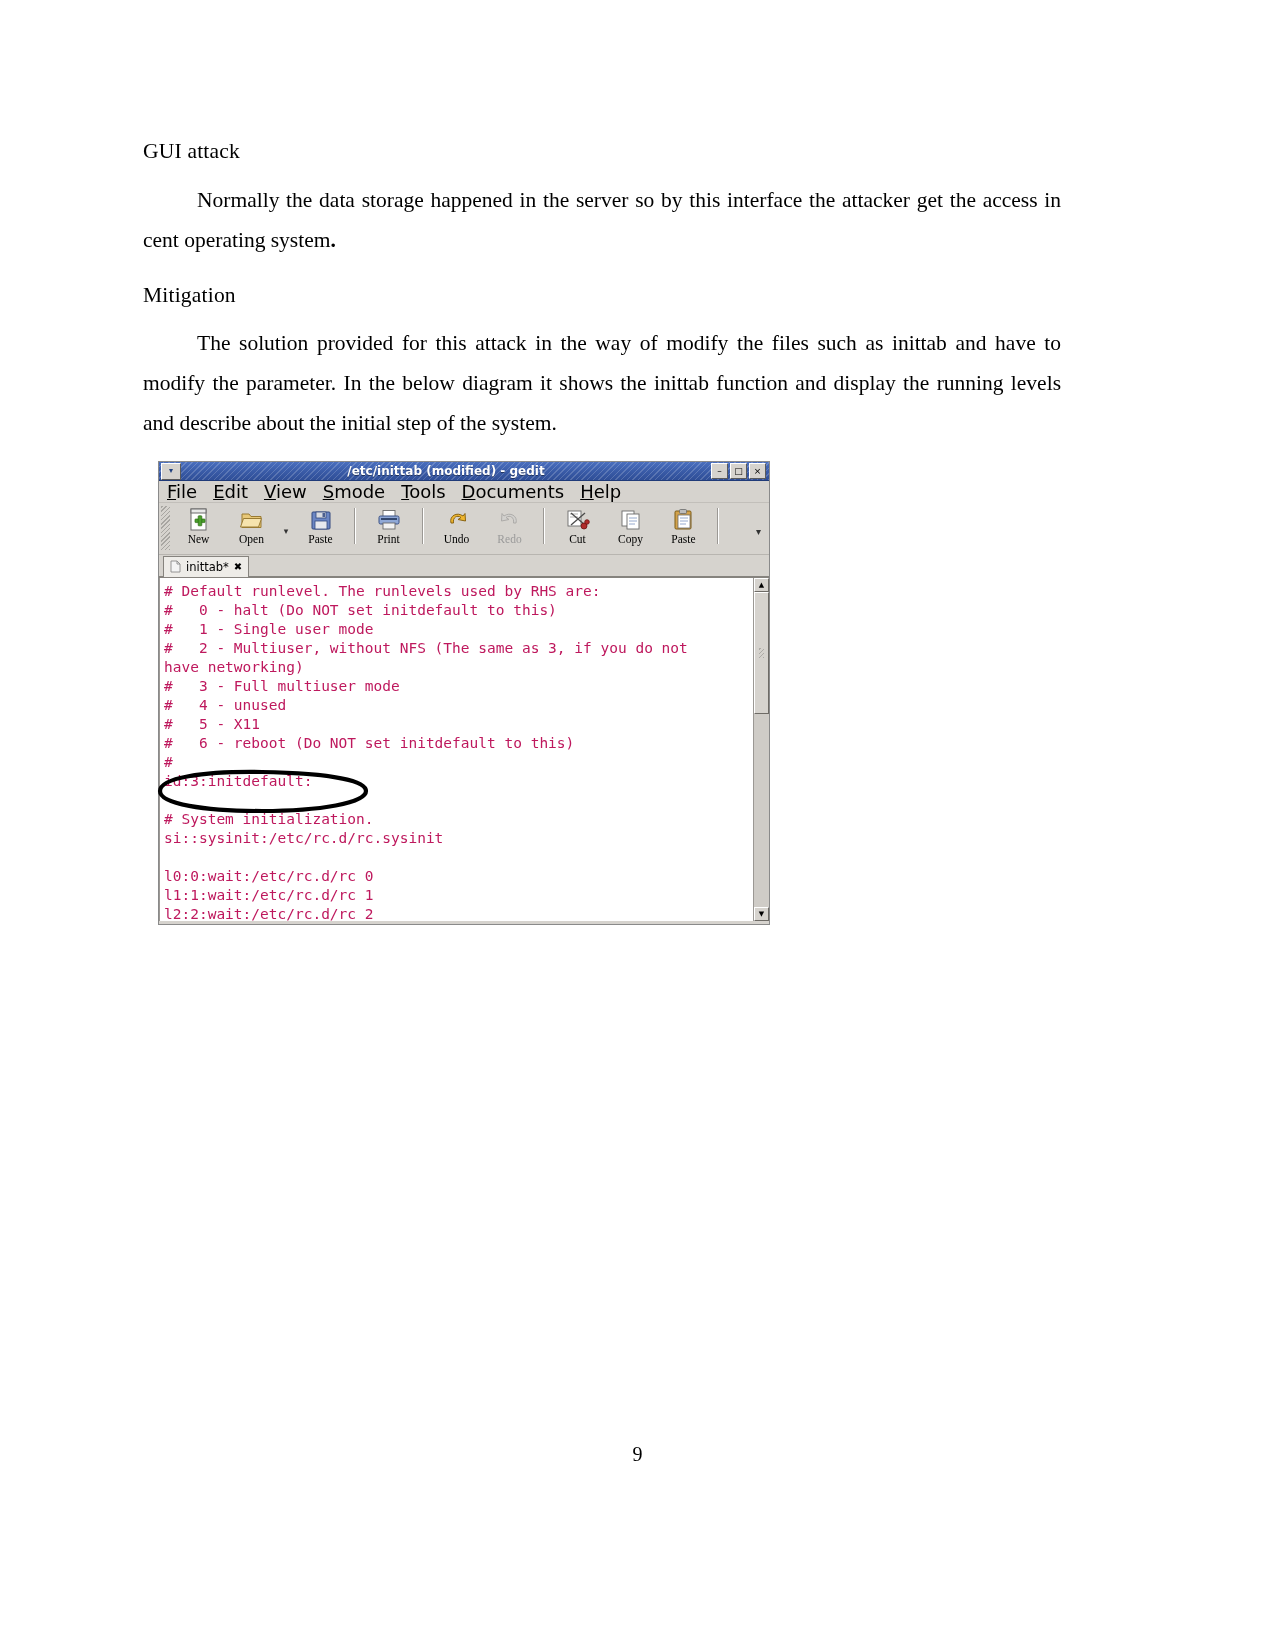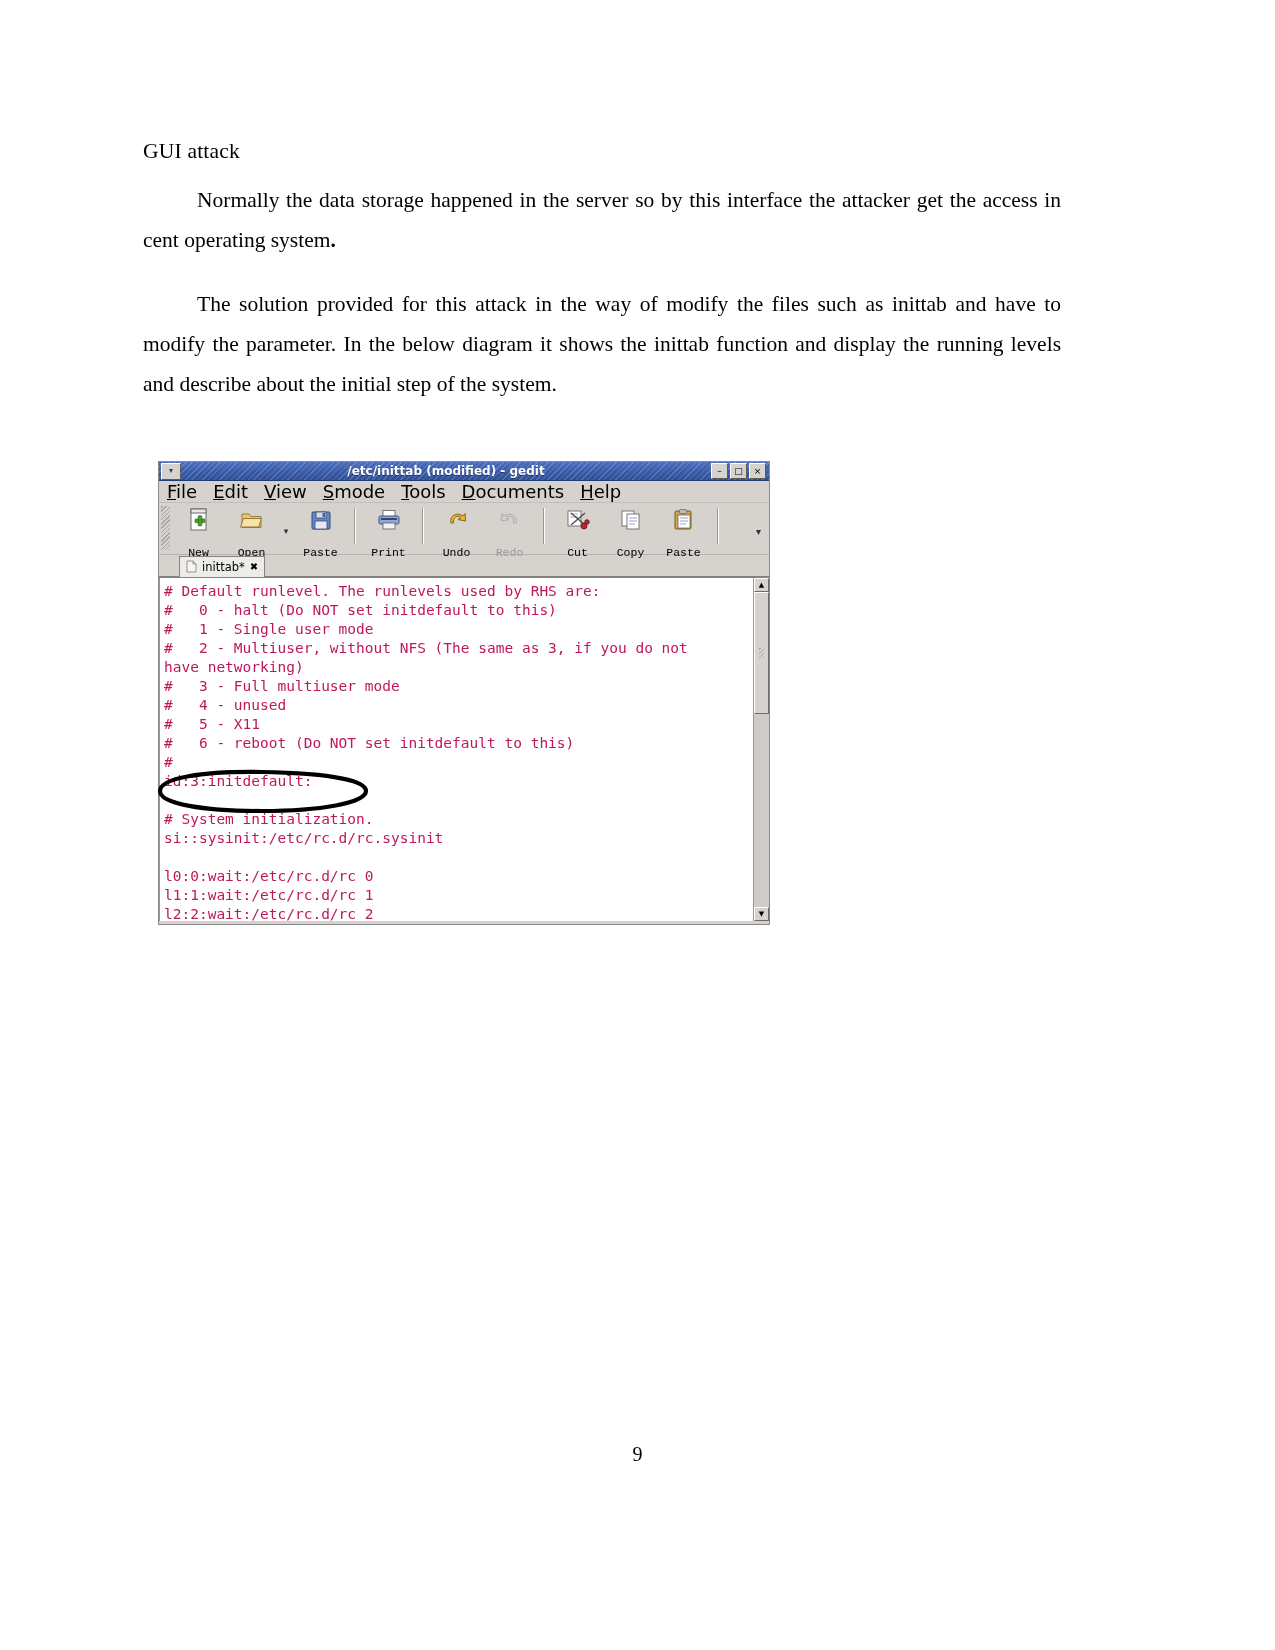--- a/index.html
+++ b/index.html
@@ -187,23 +187,23 @@
     cursor: default;
   }
   .tb-icon {
     height: 27px;
     display: flex;
     align-items: center;
     justify-content: center;
   }
   .tb-label {
     font-size: 11.5px;
-    font-family: Liberation Mono, monospace;
+    font-family: Liberation Serif, serif;
     color: #000;
-    margin-top: 14px;
+    margin-top: 1px;
     line-height: 1;
   }
   .tb-item.disabled .tb-label { color: #9a9a9a; }
   .tb-item.disabled .tb-icon { opacity: .45; filter: grayscale(1); }
   .tb-sep {
     width: 1px; height: 36px;
     background: #9b9894;
     margin: 2px 7px 0 7px;
     box-shadow: 1px 0 0 #ffffff;
   }
@@ -223,21 +223,21 @@
     font-size: 10px;
     color: #333;
   }
 
   
   .tabbar {
     height: 22px;
     background: #d6d3ce;
     display: flex;
     align-items: flex-end;
-    padding-left: 20px;
+    padding-left: 4px;
     box-sizing: border-box;
     border-bottom: 1px solid #86837e;
   }
   .tab {
     height: 20px;
     background: #eeece8;
     border: 1px solid #86837e;
     border-bottom: none;
     display: flex;
     align-items: center;
@@ -344,20 +344,21 @@
 <div class="page">
 
   <div class="doc-body">
 
     <div class="heading">GUI attack</div>
 
     <div class="para"><span>Normally the data storage happened in the server so by this interface the attacker get the access in cent operating system</span><span class="bold-dot">.</span></div>
 
     <div class="spacer-sm"></div>
 
+    <div class="heading">Mitigation</div>
 
     <div class="para">The solution provided for this attack in the way of modify the files such as inittab and have to modify the parameter. In the below diagram it shows the inittab function and display the running levels and describe about the initial step of the system.</div>
   </div>
 
   <div class="gedit-window">
 
     <div class="titlebar">
       <div class="titlebar-hatch"></div>
       <div class="win-menu-btn">▾</div>
       <div class="titlebar-title">/etc/inittab (modified) - gedit</div>

